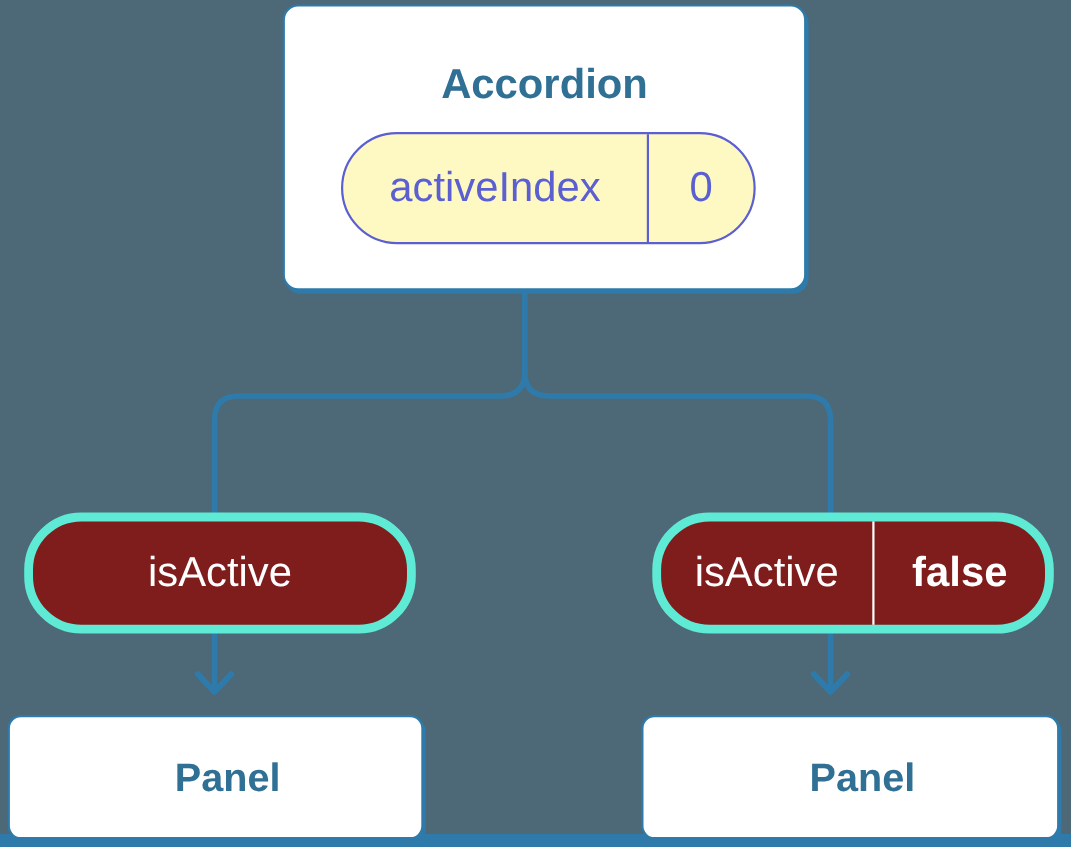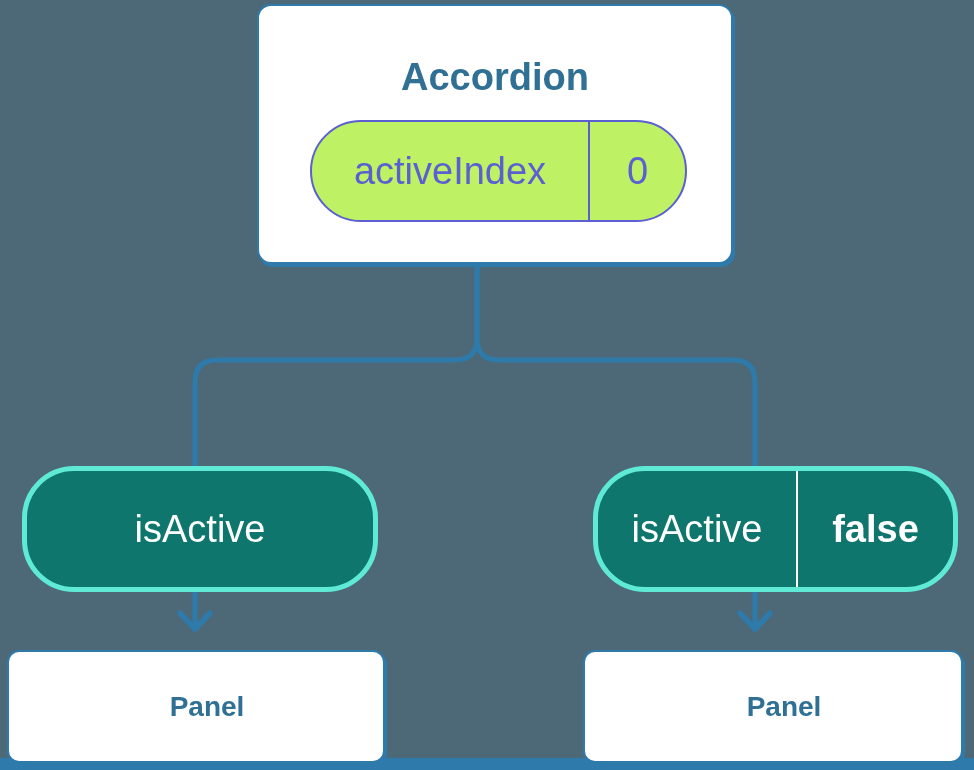--- a/index.html
+++ b/index.html
@@ -61,43 +61,43 @@
     font-weight: 600;
     color: #2f7094;
   }
 
   .state-pill {
     position: absolute;
     left: 51px; top: 114px;
     width: 377px; height: 102px;
     border: 2px solid #5b5fd2;
     border-radius: 52px;
-    background: #bef264;
+    background: #fef9c3;
     box-sizing: border-box;
     display: flex;
     color: #5b5fd2;
     font-size: 38px;
     z-index: 2;
   }
   .state-pill .pill-name {
     flex: 1;
     display: flex; align-items: center; justify-content: center;
   }
   .state-pill .pill-value {
     width: 95px;
     border-left: 2px solid #5b5fd2;
     display: flex; align-items: center; justify-content: center;
   }
 
   .prop-pill {
     position: absolute;
     top: 466px;
-    height: 126px;
-    background: #0f766e;
-    border: 5px solid #5eead4;
+    height: 110px;
+    background: #7f1d1d;
+    border: 8px solid #5eead4;
     border-radius: 52px;
     box-sizing: border-box;
     display: flex;
     color: #ffffff;
     font-size: 38px;
     z-index: 2;
   }
   .prop-pill.left  { left: 22px;  width: 356px; }
   .prop-pill.right { left: 593px; width: 365px; }
   .prop-pill .pill-name {
@@ -109,21 +109,21 @@
     display: flex; align-items: center; justify-content: center;
   }
   .prop-pill.left  .pill-value { width: 146px; }
   .prop-pill.right .pill-value { width: 155px; font-weight: bold; }
 
   .panel-card {
     top: 650px;
     height: 113px;
     border-radius: 12px;
     display: flex; align-items: center; justify-content: center;
-    font-size: 28px;
+    font-size: 36px;
     font-weight: 600;
     color: #2f7094;
     padding-left: 22px;
   }
   .panel-card.left  { left: 7px;   width: 378px; }
   .panel-card.right { left: 583px; width: 380px; }
 </style>
 </head>
 <body>
 

